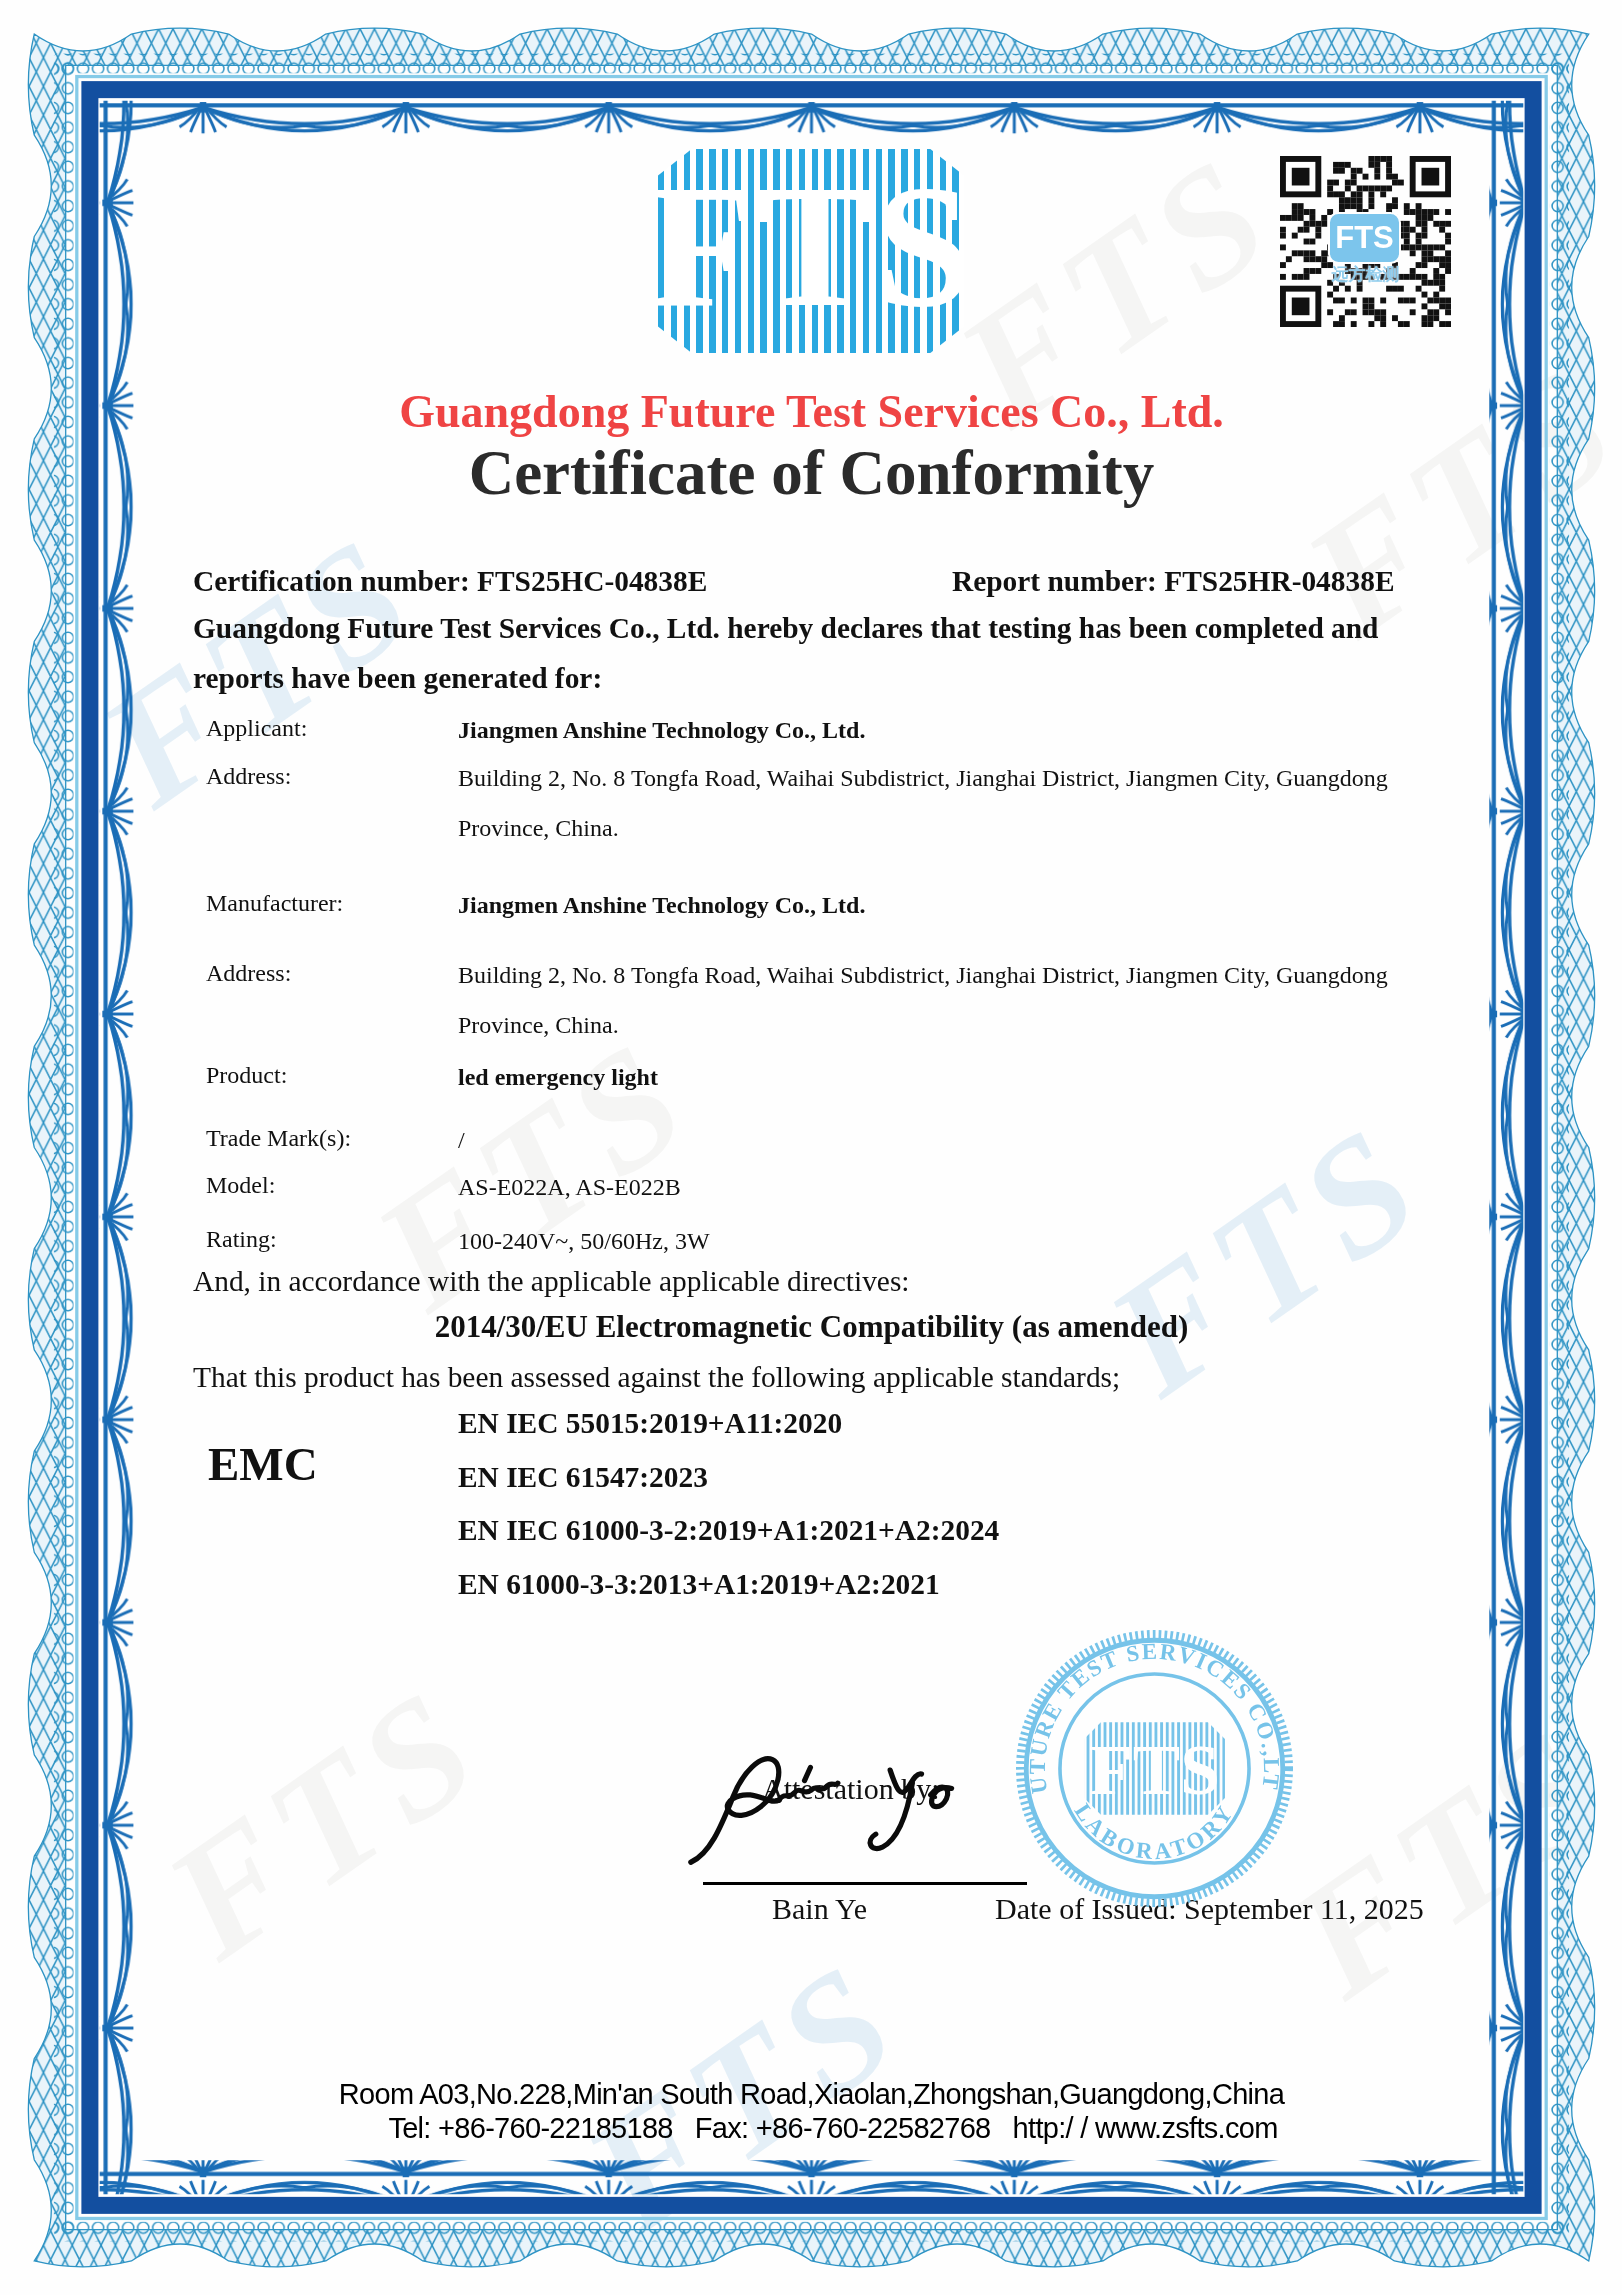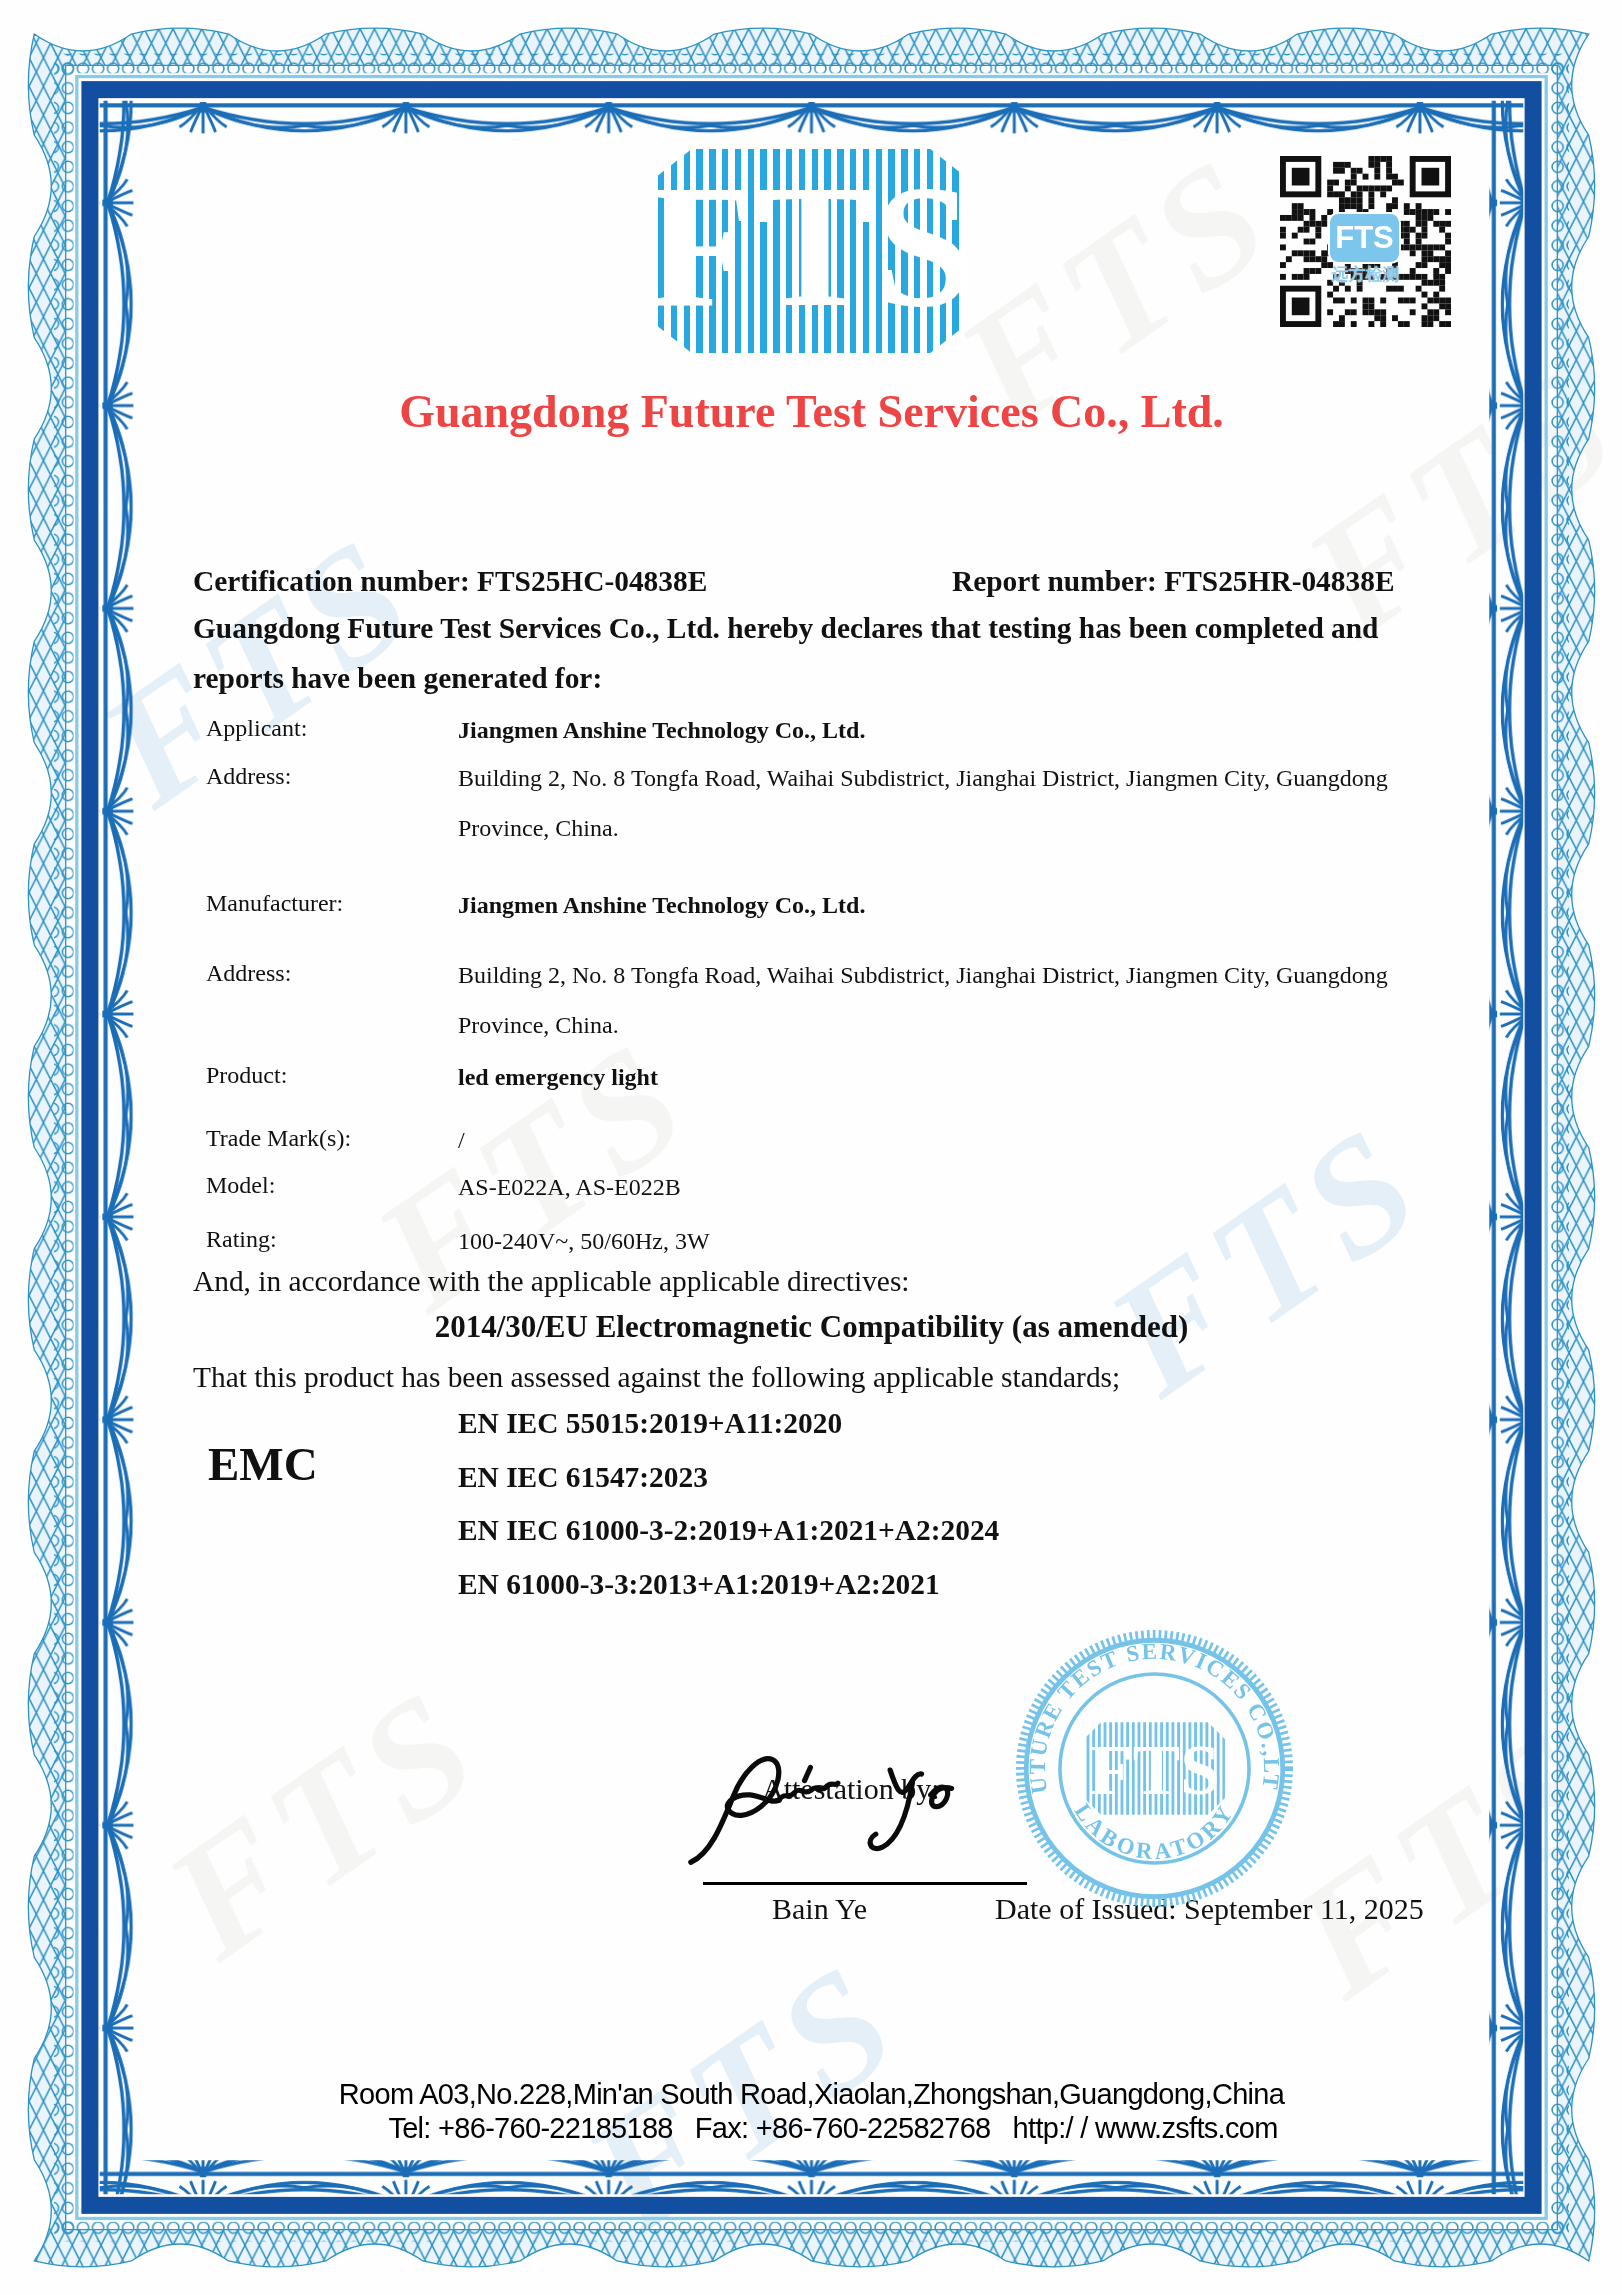--- a/index.html
+++ b/index.html
@@ -450,20 +450,21 @@
             <rect x="9" y="207" width="45" height="45" fill="#fff"></rect>
             <rect x="18" y="216" width="27" height="27" fill="#111111"></rect>
       </svg>
     <div class="qr-badge">
       <span class="qr-badge-text">FTS</span>
     </div>
     <div class="qr-sub">远方检测</div>
   </div>
 
   <div class="abs ctr issuer">Guangdong Future Test Services Co., Ltd.</div>
+  <div class="abs ctr title">Certificate of Conformity</div>
 
   <div class="abs line b numrow">
     <span>Certification number:</span>
     <span>FTS25HC-04838E</span>
     <span class="report">
       <span>Report number:</span>
       <span>FTS25HR-04838E</span>
     </span>
   </div>
 

